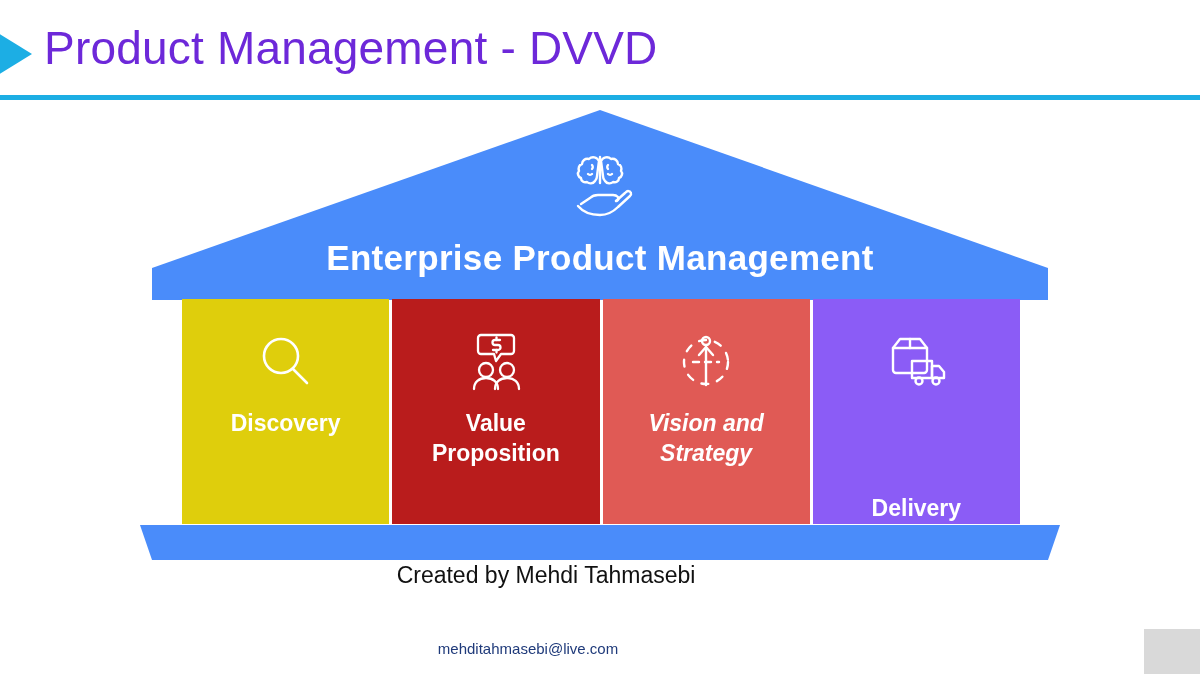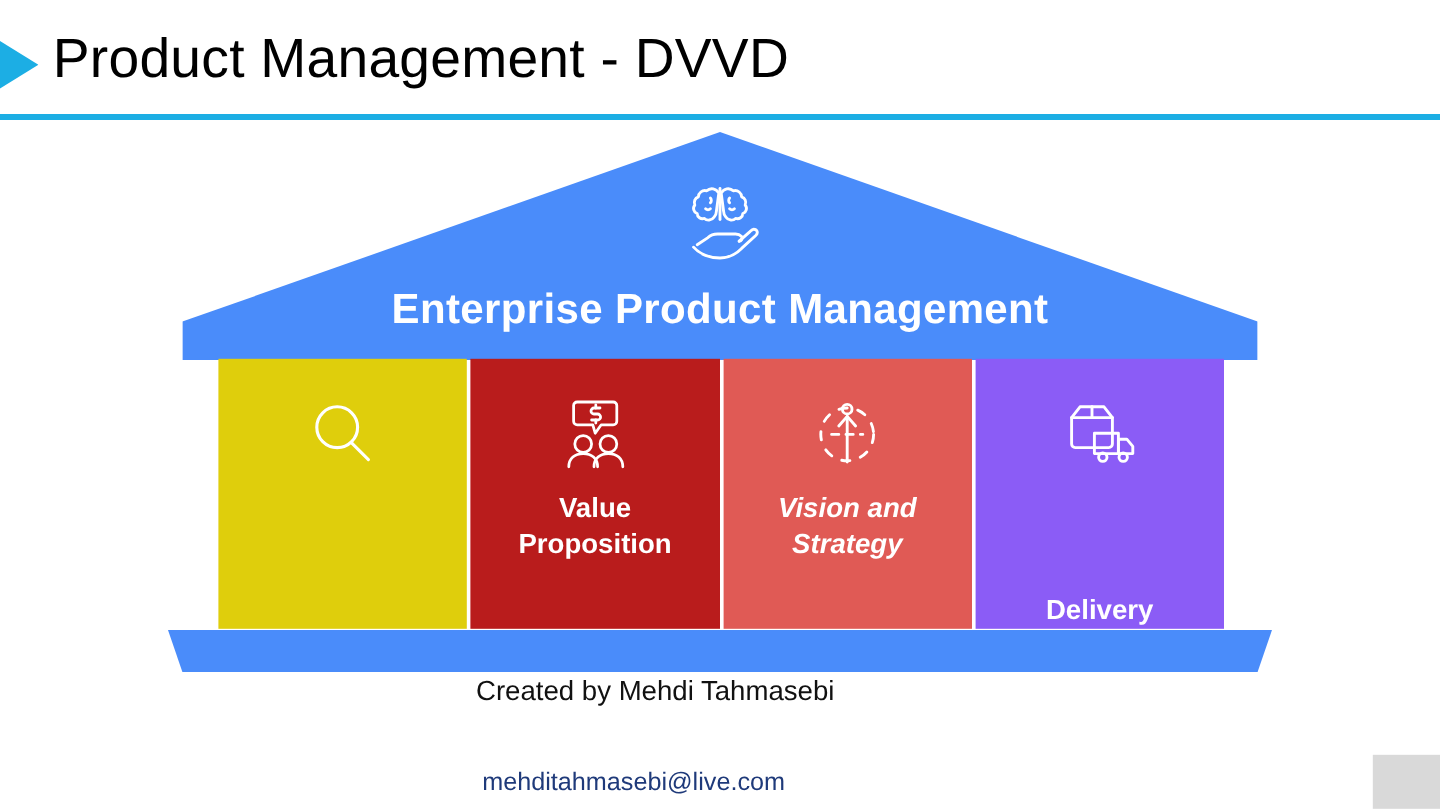--- a/index.html
+++ b/index.html
@@ -28,21 +28,21 @@
     top: 33px;
     width: 34px;
     height: 42px;
   }
   #header-title {
     position: absolute;
     left: 44px;
     top: 21px;
     font-size: 46px;
     font-weight: 400;
-    color: #000000;
+    color: #6d28d9;
     letter-spacing: 0.2px;
     white-space: nowrap;
     font-family: "Liberation Sans", sans-serif;
   }
   #header-rule {
     position: absolute;
     left: 0;
     top: 95px;
     width: 1200px;
     height: 5px;
@@ -152,21 +152,21 @@
     font-size: 23px;
     color: #111111;
     font-family: "Liberation Sans", sans-serif;
   }
   #contact-email {
     position: absolute;
     left: 0;
     top: 640px;
     width: 1056px;
     text-align: center;
-    font-size: 21px;
+    font-size: 15px;
     color: #1F3A7A;
     font-family: "Liberation Sans", sans-serif;
   }
   #corner-placeholder {
     position: absolute;
     left: 1144px;
     top: 629px;
     width: 56px;
     height: 45px;
     background: #D9D9D9;
@@ -216,20 +216,21 @@
 
   <div id="pillars">
 
     <div class="pillar" style="background:#DFCE0C;">
       <span class="pillar-icon">
         <svg width="74" height="66" viewBox="0 0 74 66" fill="none" stroke="#ffffff" stroke-width="2.6" stroke-linecap="round">
           <circle cx="32" cy="27" r="17"></circle>
           <line x1="44" y1="40" x2="58" y2="54"></line>
         </svg>
       </span>
+      <div class="pillar-label">Discovery</div>
     </div>
 
     <div class="pillar" style="background:#b91c1c;">
       <span class="pillar-icon">
         <svg width="74" height="66" viewBox="0 0 74 66" fill="none" stroke="#ffffff" stroke-width="2.3" stroke-linecap="round" stroke-linejoin="round">
 
           <path d="M22 6h30a3 3 0 0 1 3 3v13a3 3 0 0 1-3 3H42l-5 7l-2-7H22a3 3 0 0 1-3-3V9a3 3 0 0 1 3-3z"></path>
           <path d="M41 11h-5a2.5 2.5 0 0 0 0 5h3a2.5 2.5 0 0 1 0 5h-5"></path>
           <line x1="37.5" y1="8.5" x2="37.5" y2="11"></line>
           <line x1="37.5" y1="21" x2="37.5" y2="23.5"></line>

